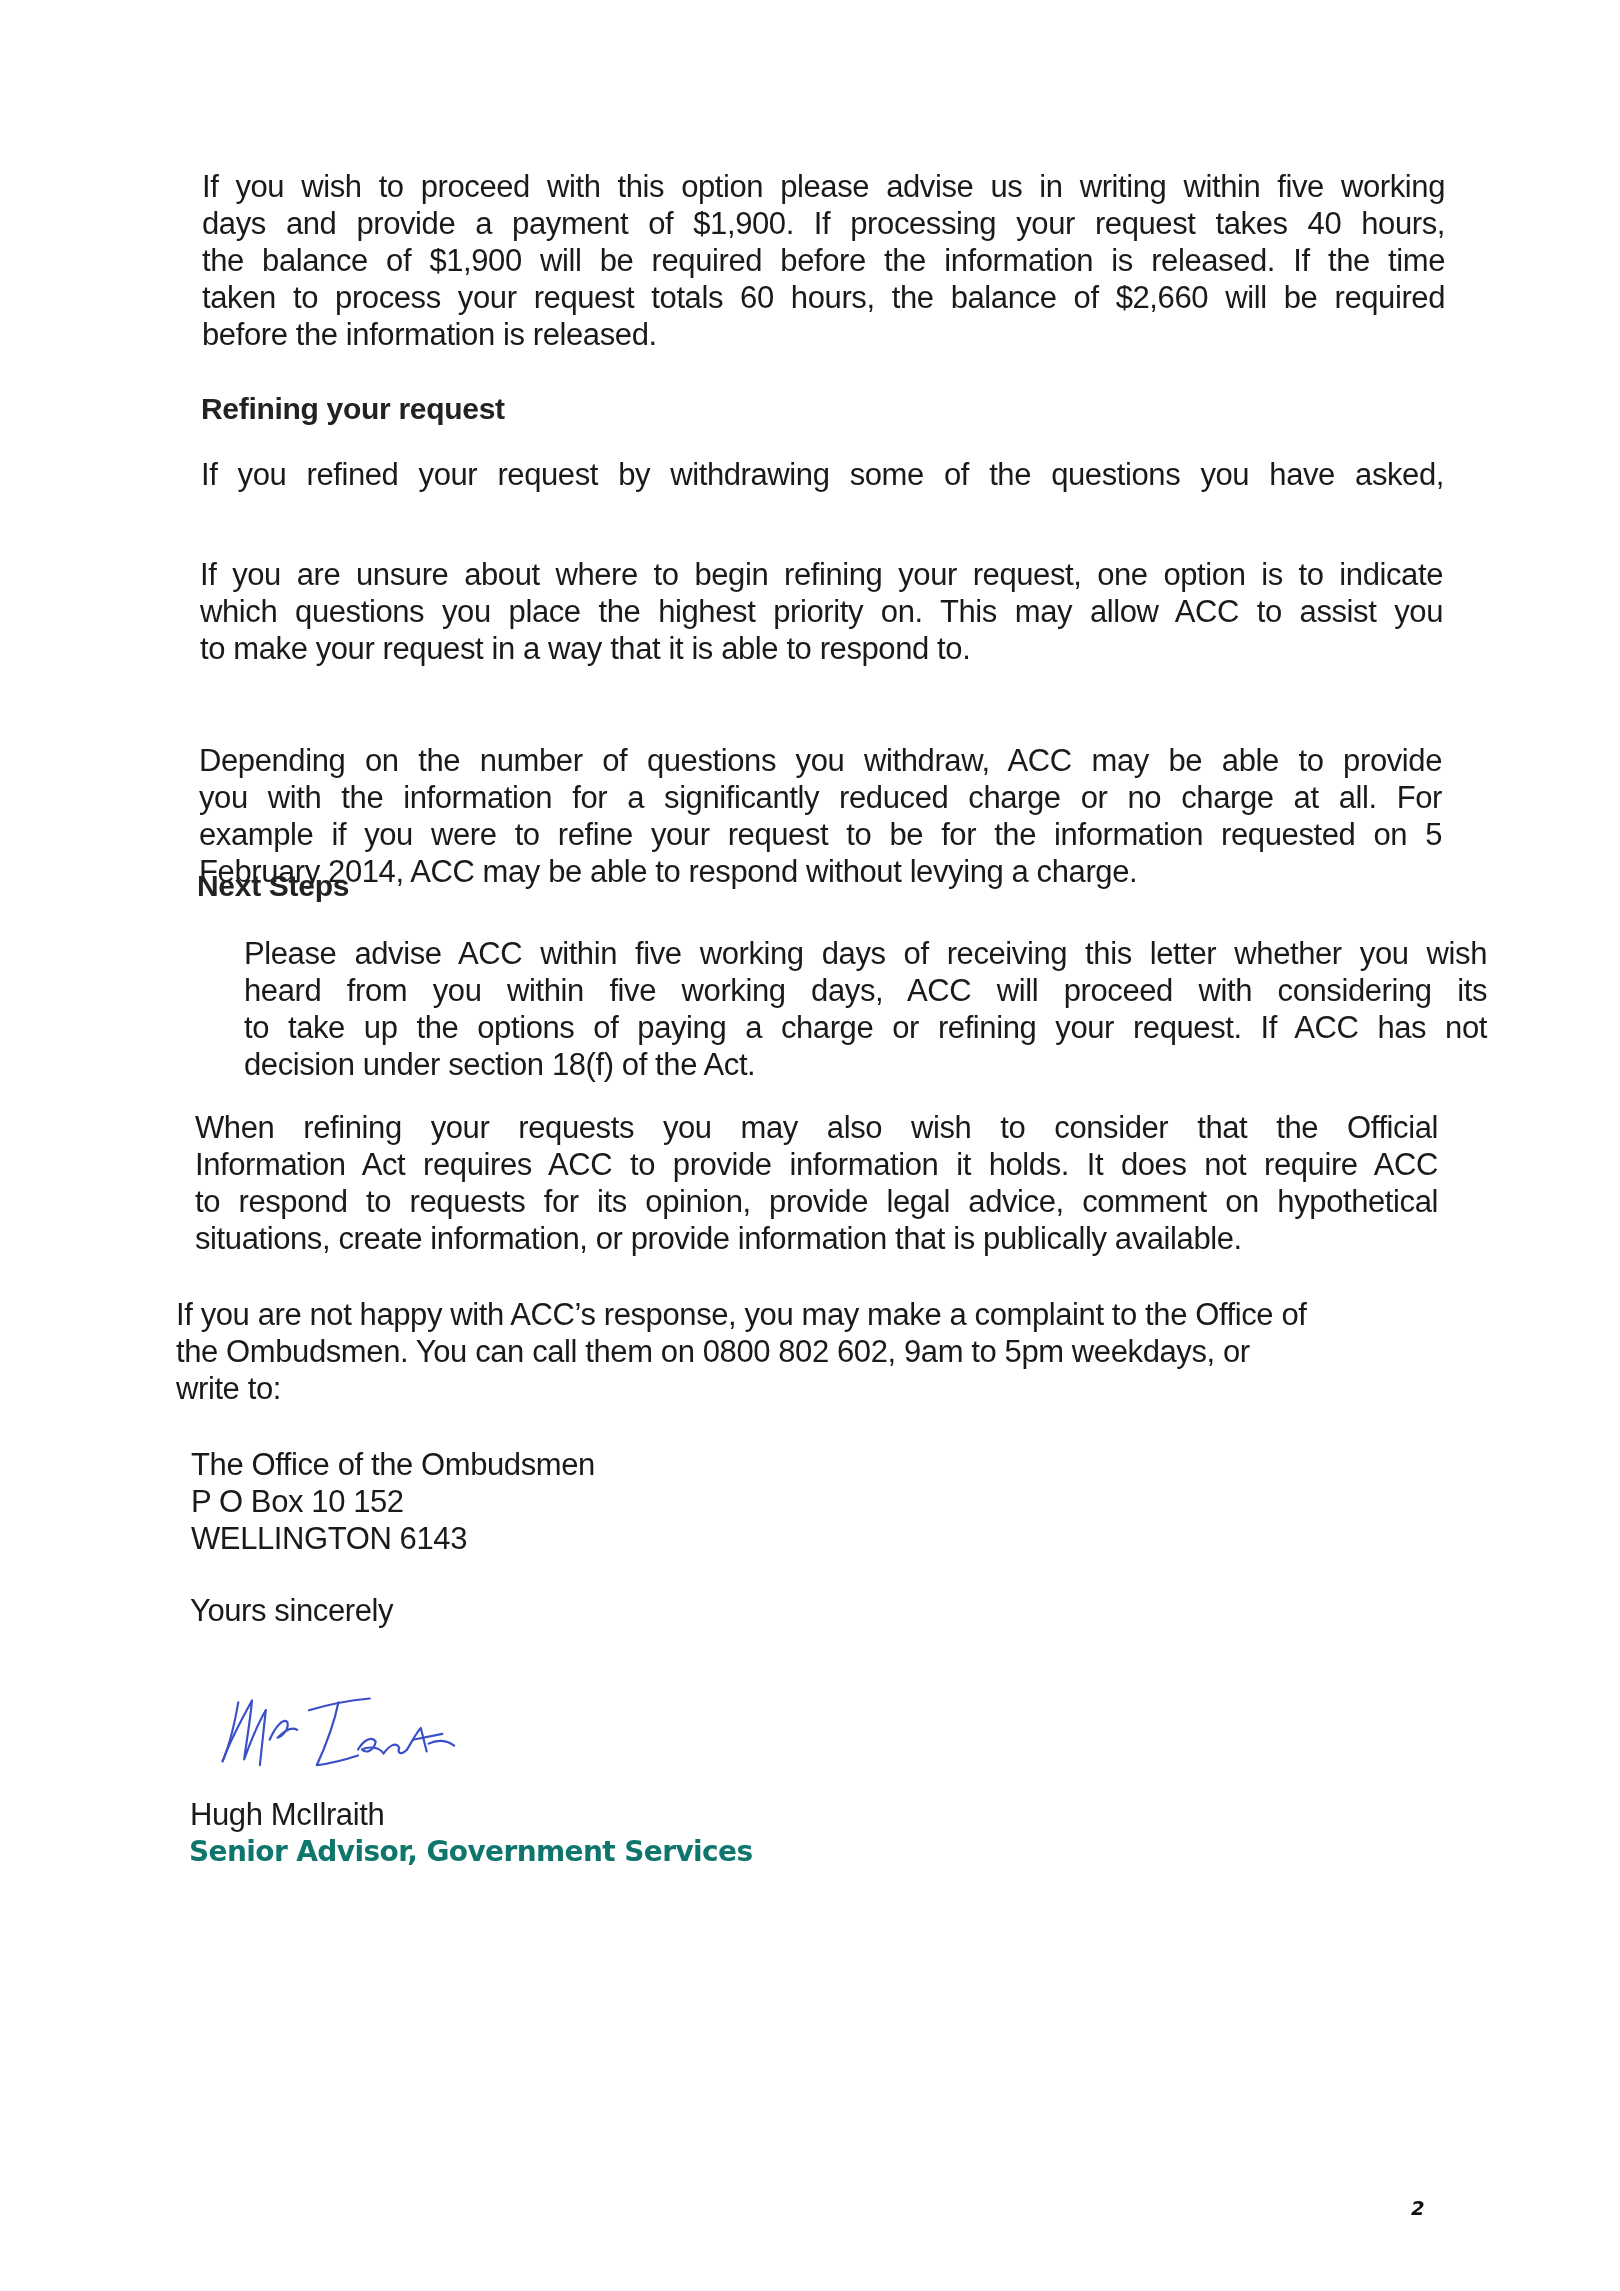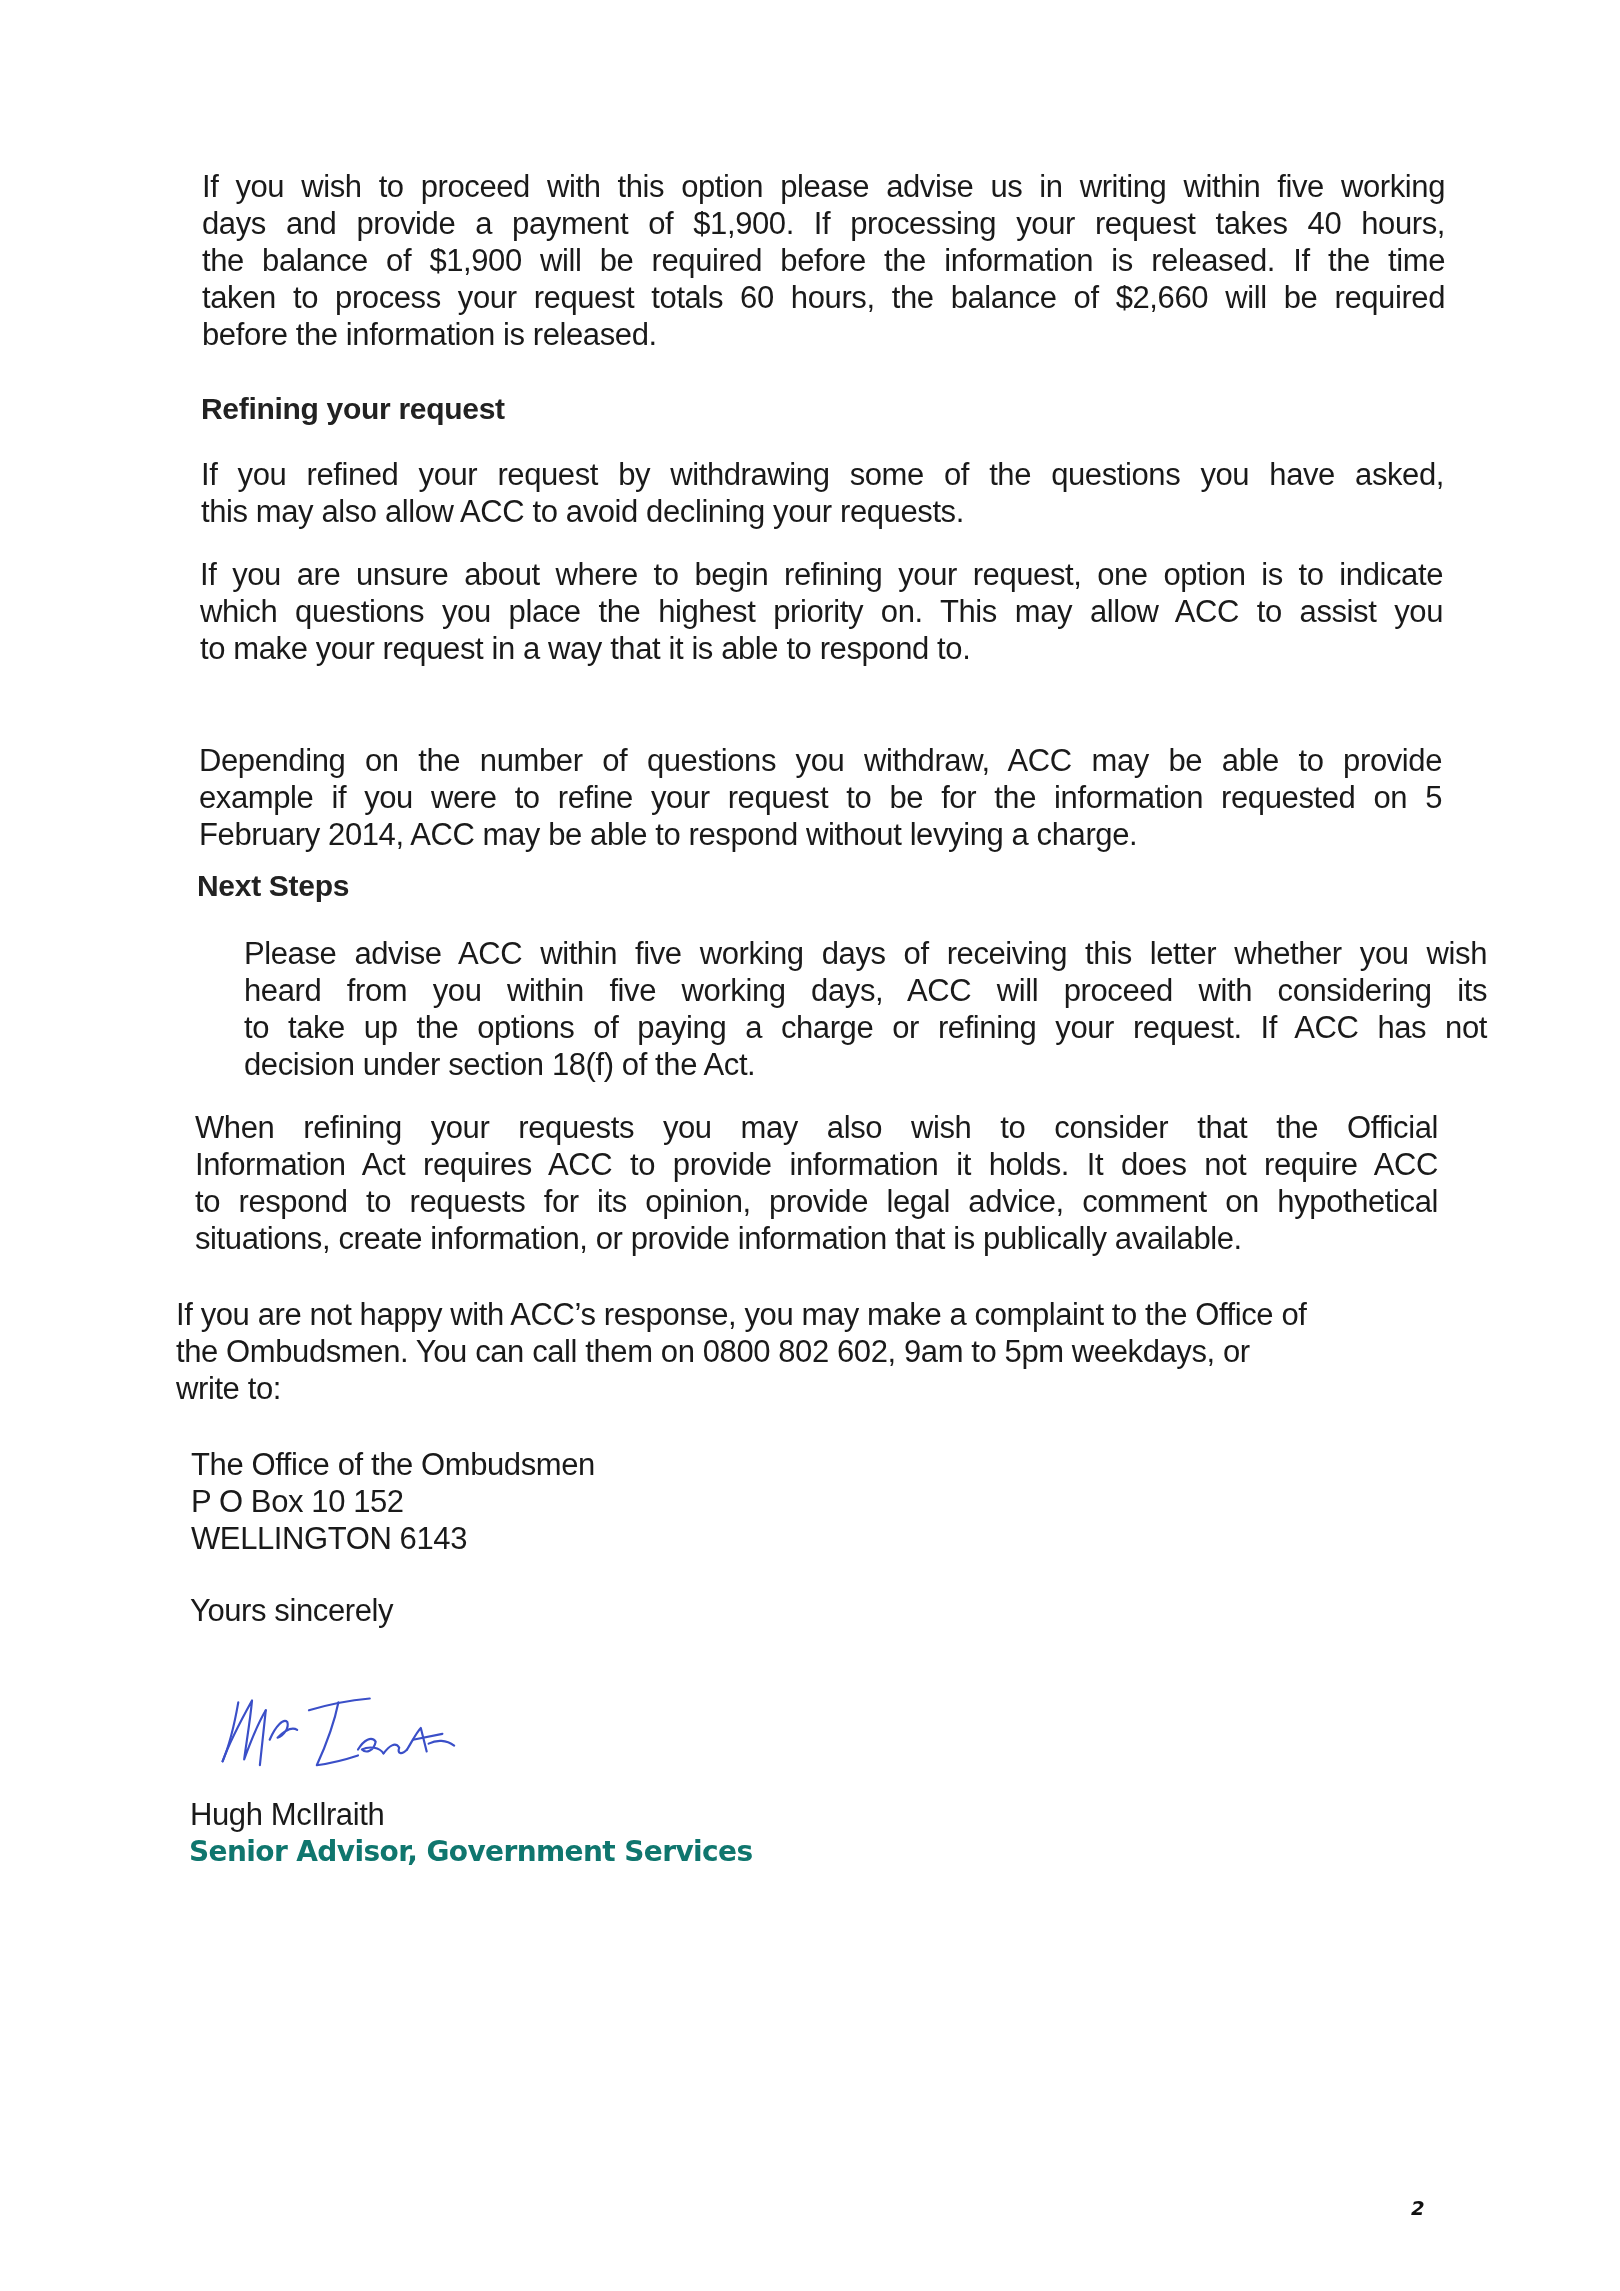--- a/index.html
+++ b/index.html
@@ -54,31 +54,31 @@
     <span class="jline">days and provide a payment of $1,900. If processing your request takes 40 hours,</span>
     <span class="jline">the balance of $1,900 will be required before the information is released. If the time</span>
     <span class="jline">taken to process your request totals 60 hours, the balance of $2,660 will be required</span>
     <span class="lastline">before the information is released.</span>
   </div>
 
   <div class="heading" style="left:201px; top:390px;">Refining your request</div>
 
   <div class="block" style="left:201px; top:456px; width:1243px;">
     <span class="jline">If you refined your request by withdrawing some of the questions you have asked,</span>
-    <span class="lastline">this may also allow ACC to avoid declining your requests.</span>
   </div>
 
   <div class="block" style="left:200px; top:556px; width:1243px;">
     <span class="jline">If you are unsure about where to begin refining your request, one option is to indicate</span>
     <span class="jline">which questions you place the highest priority on.  This may allow ACC to assist you</span>
     <span class="lastline">to make your request in a way that it is able to respond to.</span>
   </div>
 
   <div class="block" style="left:199px; top:694px; width:1243px;margin-top:48px;">
     <span class="jline">Depending on the number of questions you withdraw, ACC may be able to provide</span>
+    <span class="jline">you with the information for a significantly reduced charge or no charge at all.  For</span>
     <span class="jline">example if you were to refine your request to be for the information requested on 5</span>
     <span class="lastline">February 2014, ACC may be able to respond without levying a charge.</span>
   </div>
 
   <div class="heading" style="left:197px; top:867px;">Next Steps</div>
 
   <div class="block" style="left:196px; top:935px; width:1243px;margin-left:48px;">
     <span class="jline">Please advise ACC within five working days of receiving this letter whether you wish</span>
     <span class="jline">heard from you within five working days, ACC will proceed with considering its</span>
     <span class="jline">to take up the options of paying a charge or refining your request. If ACC has not</span>

